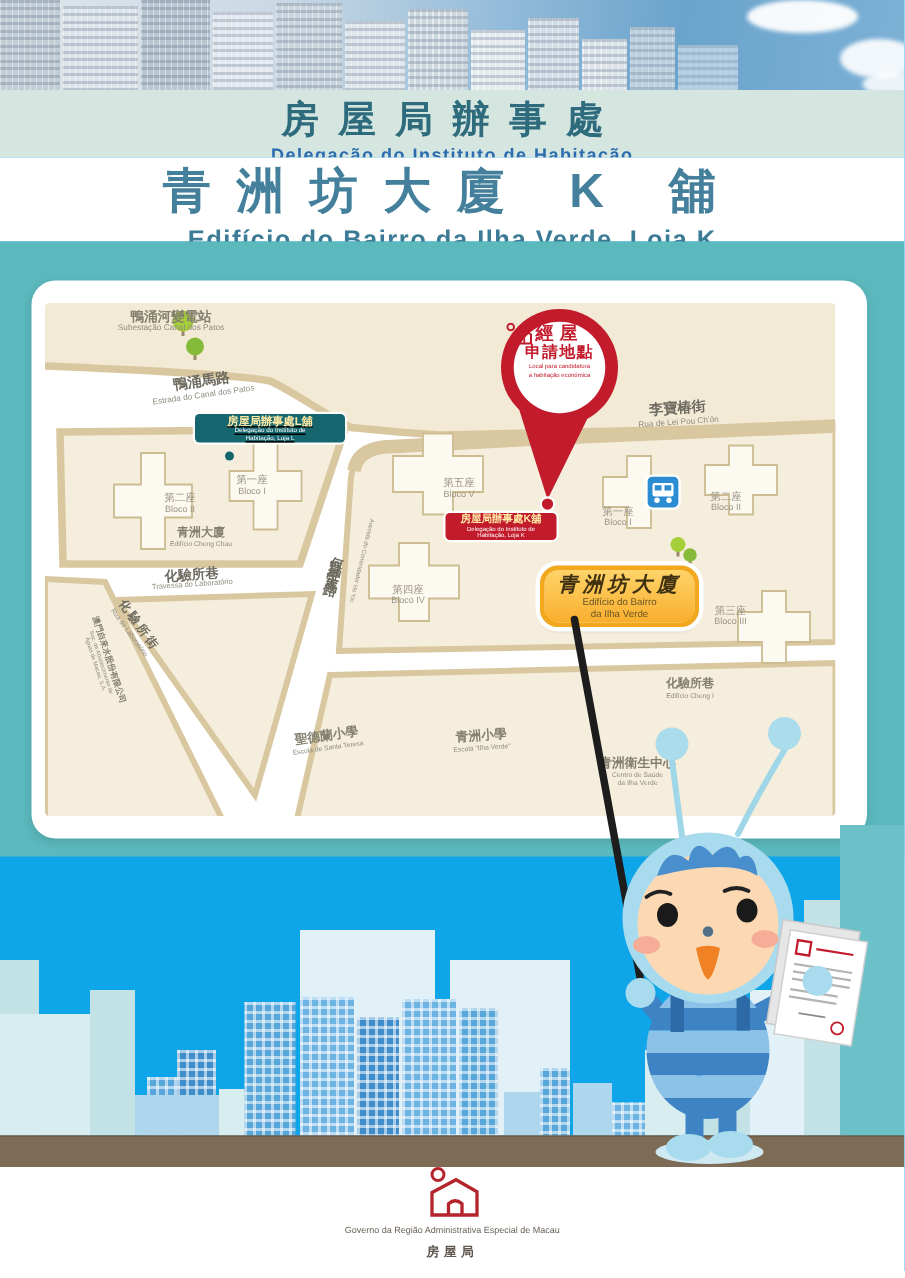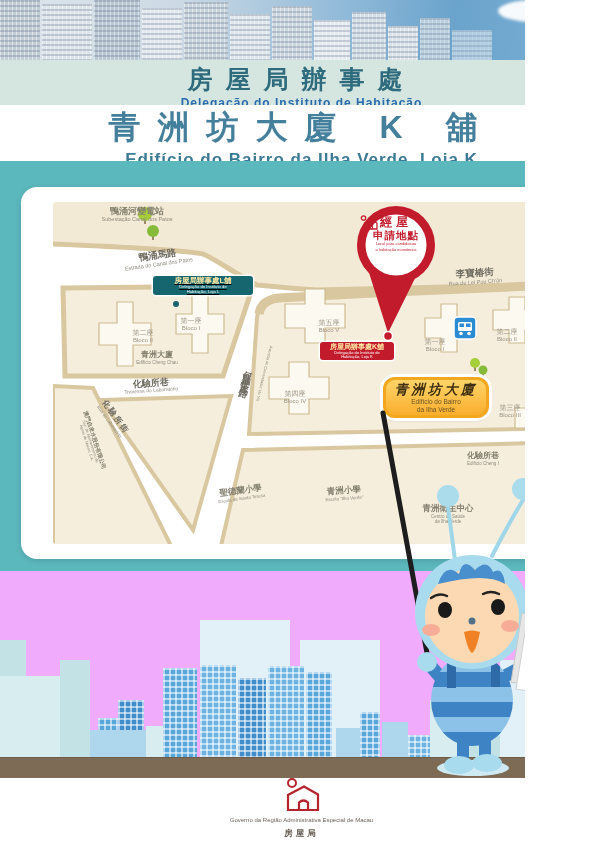--- a/index.html
+++ b/index.html
@@ -1,16 +1,16 @@
 <!DOCTYPE html>
 <html><head>
 <meta charset="utf-8">
 <style>
   html,body{margin:0;padding:0;background:#ffffff;}
-  .poster{position:relative;width:525px;height:852px;overflow:hidden;background:#f0abfc;
+  .poster{position:relative;width:603px;height:852px;overflow:hidden;background:#0ea5e9;
           font-family:"Liberation Sans", sans-serif;}
 
   
   .sky{position:absolute;left:0;top:0;width:603px;height:60px;
        background:linear-gradient(95deg,#dfe6ec 0%,#cbd9e4 30%,#94bcda 55%,#6aa3cc 75%,#7db1d6 100%);overflow:hidden;}
   .sky-tower{position:absolute;background-image:
        repeating-linear-gradient(180deg, rgba(90,110,135,.28) 0 2px, transparent 2px 5px),
        repeating-linear-gradient(90deg, rgba(255,255,255,.5) 0 1px, transparent 1px 4px);}
   .cloud{position:absolute;background:#fff;border-radius:50%;filter:blur(1.5px);}
 
@@ -19,21 +19,21 @@
   .band-green .zh{margin-top:3px;font-size:25px;font-weight:bold;letter-spacing:13px;color:#2e6b7d;}
   .band-green .pt{font-size:12px;font-weight:bold;letter-spacing:1px;color:#2a6cae;margin-top:0px;}
   .band-white{position:absolute;left:0;top:105px;width:603px;height:56px;background:#ffffff;text-align:center;}
   .band-white .zh{margin-top:1px;font-size:32px;font-weight:bold;letter-spacing:17px;color:#44809c;}
   .band-white .pt{font-size:17px;font-weight:bold;letter-spacing:1px;color:#3c7b96;margin-top:0px;}
 
   
   .teal{position:absolute;left:0;top:161px;width:603px;height:410px;background:#5bb8bd;}
   .map-card{position:absolute;left:21px;top:187px;width:557px;height:372px;background:#ffffff;
             border-radius:16px;box-shadow:0 2px 6px rgba(0,0,0,.12);}
-  .map-canvas{position:absolute;left:32px;top:15px;width:527px;height:342px;background:#ffffff;
+  .map-canvas{position:absolute;left:9px;top:15px;width:527px;height:342px;background:#ffffff;
               overflow:hidden;border-radius:3px;}
   .map-canvas svg{position:absolute;left:0;top:0;}
 
   
   .ml{position:absolute;text-align:center;line-height:1.12;z-index:2;white-space:nowrap;}
   .ml .zh{font-size:9px;font-weight:bold;color:#6e6b60;}
   .ml .pt{font-size:5.5px;color:#8f8b7e;}
   .poi .zh{color:#84806f;}
   .blabel{position:absolute;text-align:center;line-height:1.15;z-index:2;white-space:nowrap;
           font-size:7px;color:#9b9385;}

